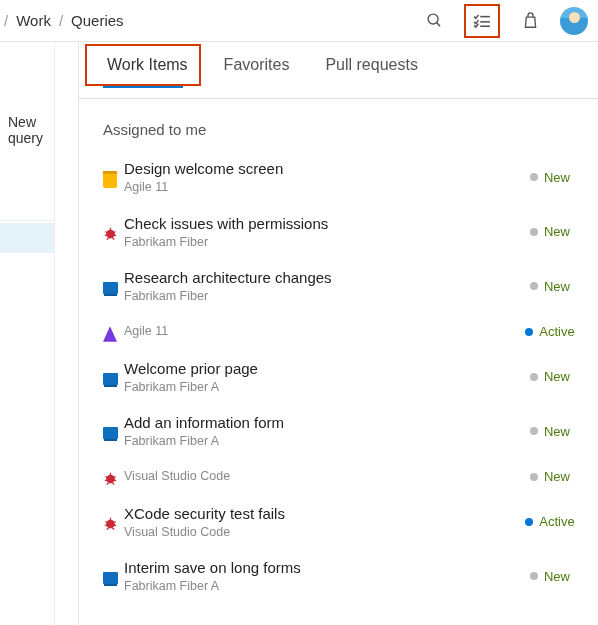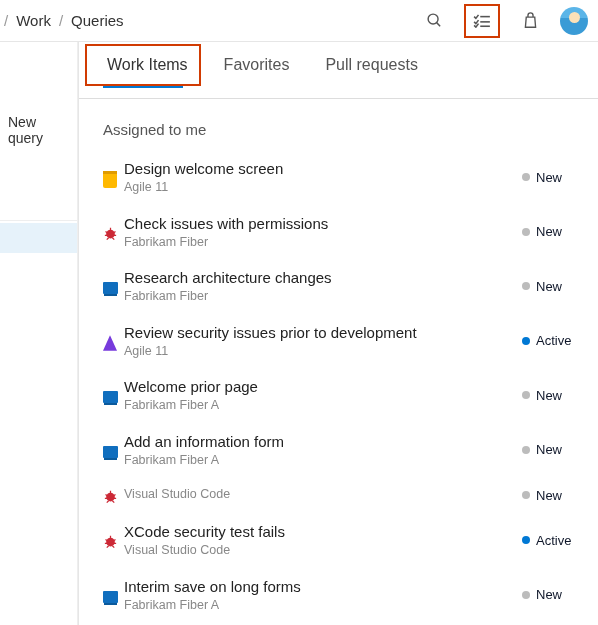--- a/index.html
+++ b/index.html
@@ -15,21 +15,21 @@
   }
   .breadcrumb { display: flex; align-items: center; gap: 8px; font-size: 15px; color: #333; }
   .breadcrumb .sep { color: #999; }
   .spacer { flex: 1; }
   .top-icons { display: flex; align-items: center; gap: 14px; }
   .top-icons .icon-btn { width: 32px; height: 32px; display:flex; align-items:center; justify-content:center; cursor:pointer; color:#555; }
   .top-icons .list-highlight { border: 2px solid #d13b02; width:36px; height:34px; }
   .avatar { width:28px; height:28px; border-radius:50%; background: linear-gradient(#5bb5e8 40%, #3a9bd6 40%); display:flex; align-items:center; justify-content:center; position:relative; overflow:hidden; }
   .avatar::after { content:""; position:absolute; top:5px; width:11px; height:11px; border-radius:50%; background:#fce1b8; }
 
-  .left-panel { position:absolute; left:0; top:42px; bottom:0; width:78px; border-right:1px solid #eee; padding-top: 42px; }
+  .left-panel { position:absolute; left:0; top:42px; bottom:0; width:55px; border-right:1px solid #eee; padding-top: 42px; }
   .left-panel .new-query { padding: 30px 8px 14px 8px; font-size:14px; color:#333; cursor:pointer; }
   .left-panel .divider { border-top:1px solid #eee; margin-top:60px; }
   .left-panel .sel-row { background:#e6f2fa; height:30px; margin-top:2px; }
 
   .panel {
     position:absolute;
     left:78px;
     top:42px;
     right:0;
     bottom:0;
@@ -49,21 +49,21 @@
   .content::-webkit-scrollbar-thumb { background:#c8c8c8; }
   .content::-webkit-scrollbar-track { background:#f4f4f4; }
 
   .group-header { padding: 22px 24px 14px 24px; font-size:15px; color:#555; }
 
   .item { display:flex; align-items:center; padding: 6px 20px 10px 20px; gap:3px; cursor:pointer; }
   .item .icon-col { width:22px; display:flex; justify-content:center; padding-top:4px; }
   .item .text-col { flex:1; min-width:0; }
   .item .title { font-size:15px; color:#222; line-height:1.4; }
   .item .project { font-size:12.5px; color:#888; line-height:1.4; }
-  .item .status-col { display:flex; align-items:center; gap:6px; font-size:13px; color:#0f172a; min-width:56px; justify-content:flex-start;}
+  .item .status-col { display:flex; align-items:center; gap:6px; font-size:13px; color:#4d7c0f; min-width:56px; justify-content:center;}
   .item .dot { width:8px; height:8px; border-radius:50%; }
   .item .dot.gray { background:#bcbcbc; }
   .item .dot.blue { background:#0078d4; }
 
   
   .wi-icon { width:16px; height:16px; display:flex; align-items:center; justify-content:center; }
   .wi-icon.epic { background:#ffb900; border-radius:2px; width:14px; height:17px; position:relative; }
   .wi-icon.epic::before { content:""; position:absolute; top:0; left:0; right:0; height:3px; background:#e09b00; }
   .wi-icon.bug svg { fill:#cc2936; }
   .wi-icon.feature { width:15px; height:12px; background:#106ebe; border-radius:1px; position:relative; }
@@ -174,21 +174,20 @@
         </div>
         <div class="item">
           <div class="icon-col">
             <div class="wi-icon issue">
               <svg viewBox="0 0 20 22">
                 <path d="M10 0 L20 22 H0 Z"></path>
               </svg>
             </div>
           </div>
           <div class="text-col">
-            <div class="title">Review security issues prior to development</div>
             <div class="project">Agile 11</div>
           </div>
           <div class="status-col">
             <span class="dot blue"></span>
             <span>Active</span>
           </div>
         </div>
         <div class="item">
           <div class="icon-col">
             <div class="wi-icon feature"></div>

